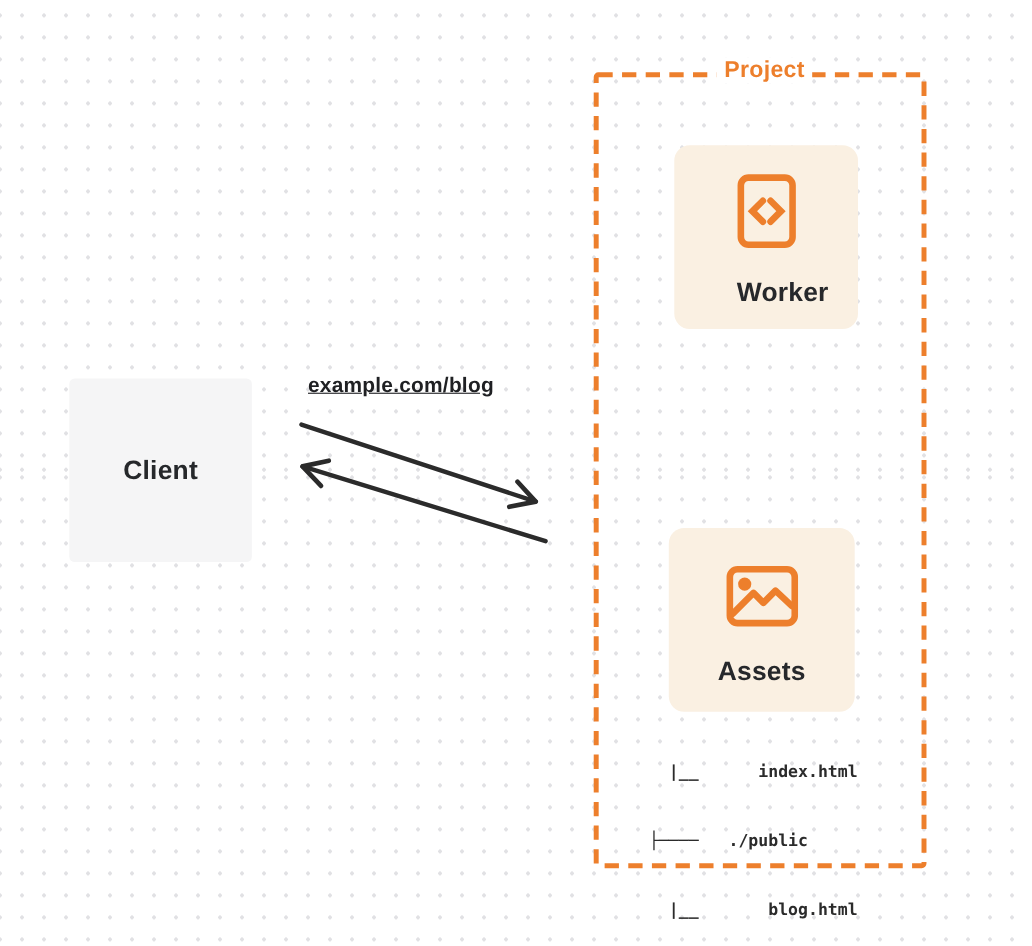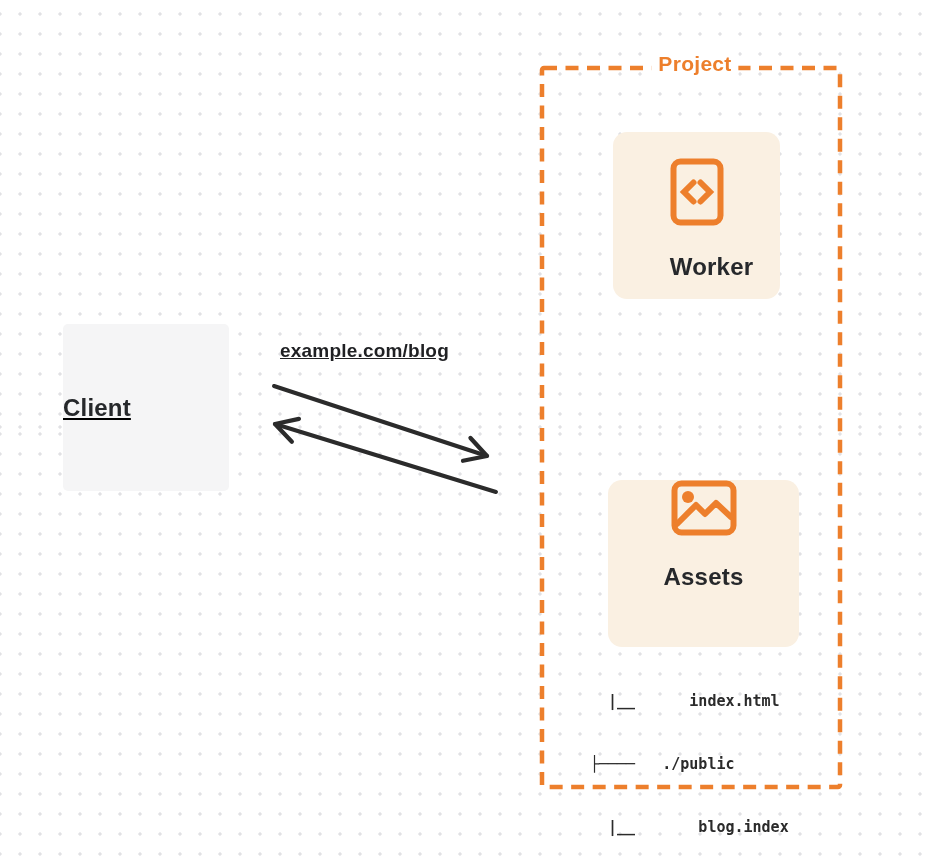--- a/index.html
+++ b/index.html
@@ -10,42 +10,42 @@
     font-family:"Liberation Sans",sans-serif;
     background-color:#ffffff;
     background-image:
       radial-gradient(circle, var(--dot,#e1e1e4) 1.5px, transparent 1.7px),
       radial-gradient(circle, var(--dot,#e1e1e4) 1.5px, transparent 1.7px);
     background-size:20px 20px, 20px 860px;
     background-position:10px 4px, 10px 857px;
   }
   .overlay{position:absolute;left:0;top:0;width:938px;height:860px;}
   .client-box{
-    position:absolute;left:63px;top:324px;width:166px;height:167px;
+    position:absolute;left:63px;top:344px;width:166px;height:167px;
     background:var(--client-bg,#f5f5f6);border-radius:5px;
-    display:flex;align-items:center;text-decoration:underline;
+    display:flex;align-items:center;justify-content:center;
   }
   .client-box span{
     font-weight:700;font-size:24px;color:var(--text,#26282b);letter-spacing:.2px;
   }
   .url-label{
     position:absolute;left:280px;top:340px;
     font-weight:700;font-size:19px;letter-spacing:.2px;color:#1f2023;text-decoration:underline;
   }
   .project-label{
     position:absolute;left:695px;top:64px;transform:translate(-50%,-50%);
     background:#ffffff;padding:0 7px;
     font-weight:700;font-size:21px;letter-spacing:.3px;color:var(--accent,#ed7f2c);text-align:center;
   }
   .card{
     position:absolute;background:var(--card-bg,#faf0e2);border-radius:14px;
     display:flex;flex-direction:column;align-items:center;
   }
   .card.worker{left:613px;top:132px;width:167px;height:167px;padding-top:26px;box-sizing:border-box;}
-  .card.assets{left:608px;top:480px;width:191px;height:167px;box-sizing:border-box;}
+  .card.assets{left:608px;top:480px;width:169px;height:167px;padding-top:34px;box-sizing:border-box;}
   .card-label{
     font-weight:700;font-size:24px;color:var(--text,#26282b);letter-spacing:.2px;
   }
   .card.worker .card-label{margin-top:27px;margin-left:30px;}
   .card.assets .card-label{margin-top:27px;}
   .tree{
     position:absolute;left:590px;top:649px;
     font-family:"DejaVu Sans Mono",monospace;
     font-size:15px;line-height:21px;font-weight:600;
     color:var(--arrow,#2b2b2b);white-space:pre;
@@ -89,17 +89,17 @@
       <rect x="3.5" y="3.5" width="59" height="49" rx="7" fill="none" style="stroke:var(--accent,#ed7f2c)" stroke-width="6"></rect>
       <circle cx="17" cy="17" r="6" style="fill:var(--accent,#ed7f2c)"></circle>
       <path d="M6,44 L25,25 L34,34 L45,23 L60,37" fill="none" style="stroke:var(--accent,#ed7f2c)" stroke-width="6" stroke-linecap="round" stroke-linejoin="round"></path>
     </svg>
     <div class="card-label">Assets</div>
   </div>
 
   <div class="tree">
     <div class="tree-line">  |__      index.html</div>
     <div class="tree-line">├────   ./public</div>
-    <div class="tree-line">  |__       blog.index</div>
+    <div class="tree-line">  |__       blog.html</div>
     
   </div>
 
 </div>
 
 </body></html>

